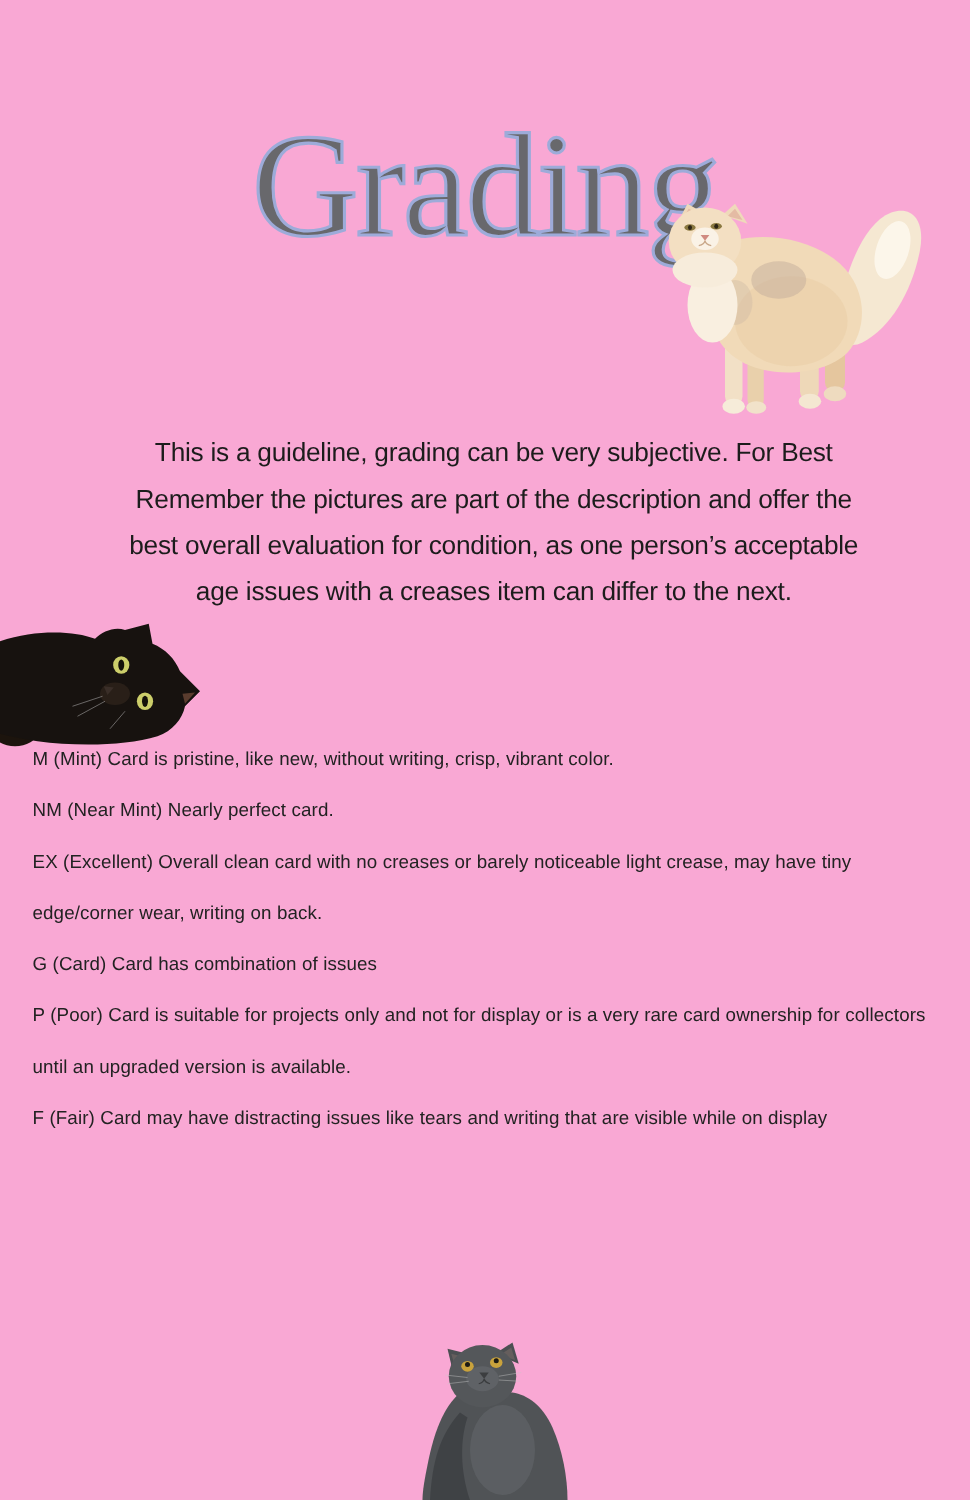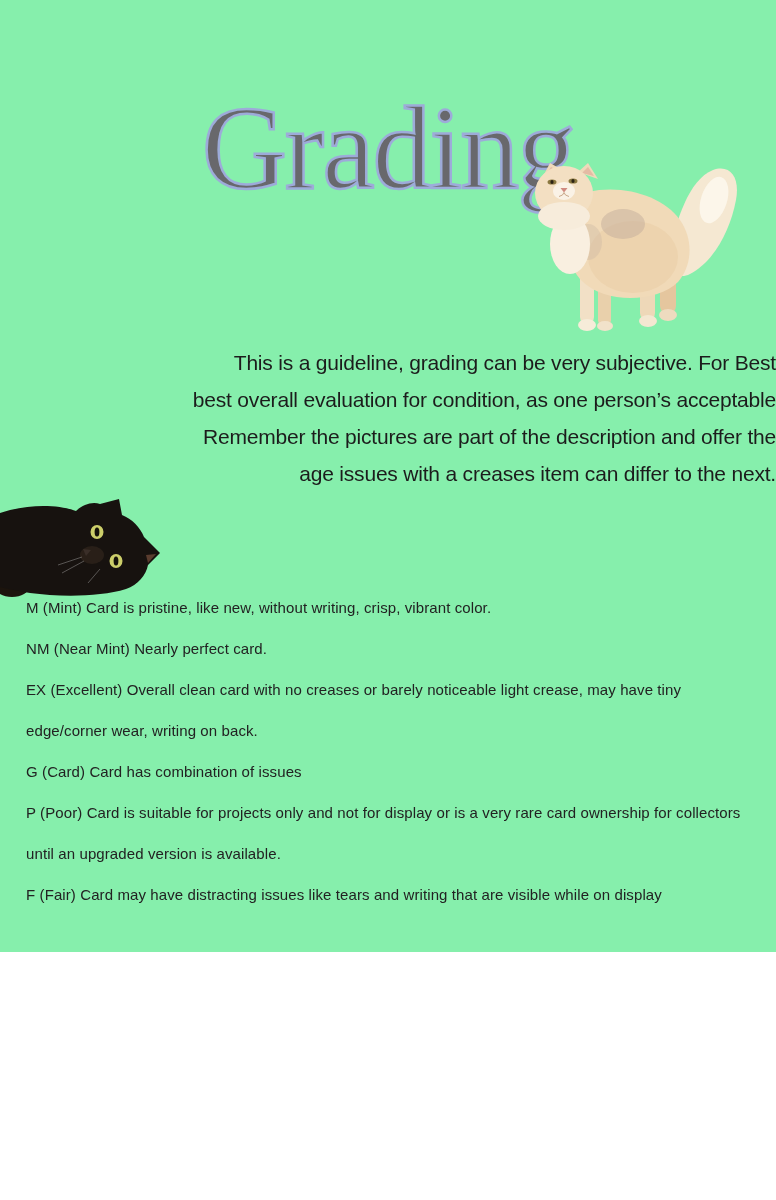--- a/index.html
+++ b/index.html
@@ -1,39 +1,39 @@
 <!DOCTYPE html>
 <html><head>
 <meta charset="utf-8">
 <style>
   html,body{margin:0;padding:0;background:#ffffff;}
   #page{
     position:relative;
-    width:776px;height:952px;
+    width:776px;height:1200px;
     overflow:hidden;
-    background:#86efac;
+    background:#f9a8d4;
     font-family:"Liberation Sans", sans-serif;
     color:#1f1f1f;
   }
   
   .title{
     position:absolute;top:0;left:0;right:0;
     text-align:center;
     font-family:"Liberation Serif", serif;
     font-weight:400;
     font-size:118px;
     line-height:1.18;
     letter-spacing:-2px;
     color:#68686c;
     -webkit-text-stroke:2.5px #9dabd9;
   }
   
   .intro{
     position:absolute;top:344px;left:14px;right:0;
-    text-align:right;
+    text-align:center;
     font-size:21px;
     line-height:37px;
     color:#1c1c1c;
     letter-spacing:-0.2px;
   }
   
   .grades{
     position:absolute;top:587px;left:26px;width:722px;
     font-size:15px;
     line-height:41px;
@@ -88,22 +88,22 @@
     <ellipse cx="45" cy="19" rx="4.5" ry="2.6" fill="#8a7840"></ellipse>
     <ellipse cx="24" cy="20" rx="1.6" ry="2" fill="#2c2414"></ellipse>
     <ellipse cx="45" cy="19" rx="1.6" ry="2" fill="#2c2414"></ellipse>
 
     <path d="M32.5,26 L39.5,26 L36,30.5 Z" fill="#d08a80"></path>
     <path d="M36,30.5 Q35.5,33.5 31,34.5 M36,30.5 Q36.5,33.5 41,34.5" stroke="#c9a88a" stroke-width="1" fill="none"></path>
   </svg>
 
   <div class="intro">
     <div>This is a guideline, grading can be very subjective. For Best</div>
+    <div>Remember the pictures are part of the description and offer the</div>
     <div>best overall evaluation for condition, as one person’s acceptable</div>
-    <div>Remember the pictures are part of the description and offer the</div>
     <div>age issues with a creases item can differ to the next.</div>
   </div>
 
   <svg class="cat cat-black" width="178" height="104" viewBox="0 0 178 104" role="img">
 
     <ellipse cx="22" cy="80" rx="24" ry="15" fill="#241a12" transform="rotate(-14 22 80)"></ellipse>
     <ellipse cx="12" cy="90" rx="17" ry="10" fill="#1c140d"></ellipse>
 
     <path d="M0,16 C30,6 60,8 76,14 C82,8 92,4 100,7 L119,2 L122,18 C132,22 140,30 144,40 L160,56 L148,68 C146,78 138,88 126,92 C100,100 60,100 30,96 C18,94 8,92 0,90 Z" fill="#17120f"></path>
 

